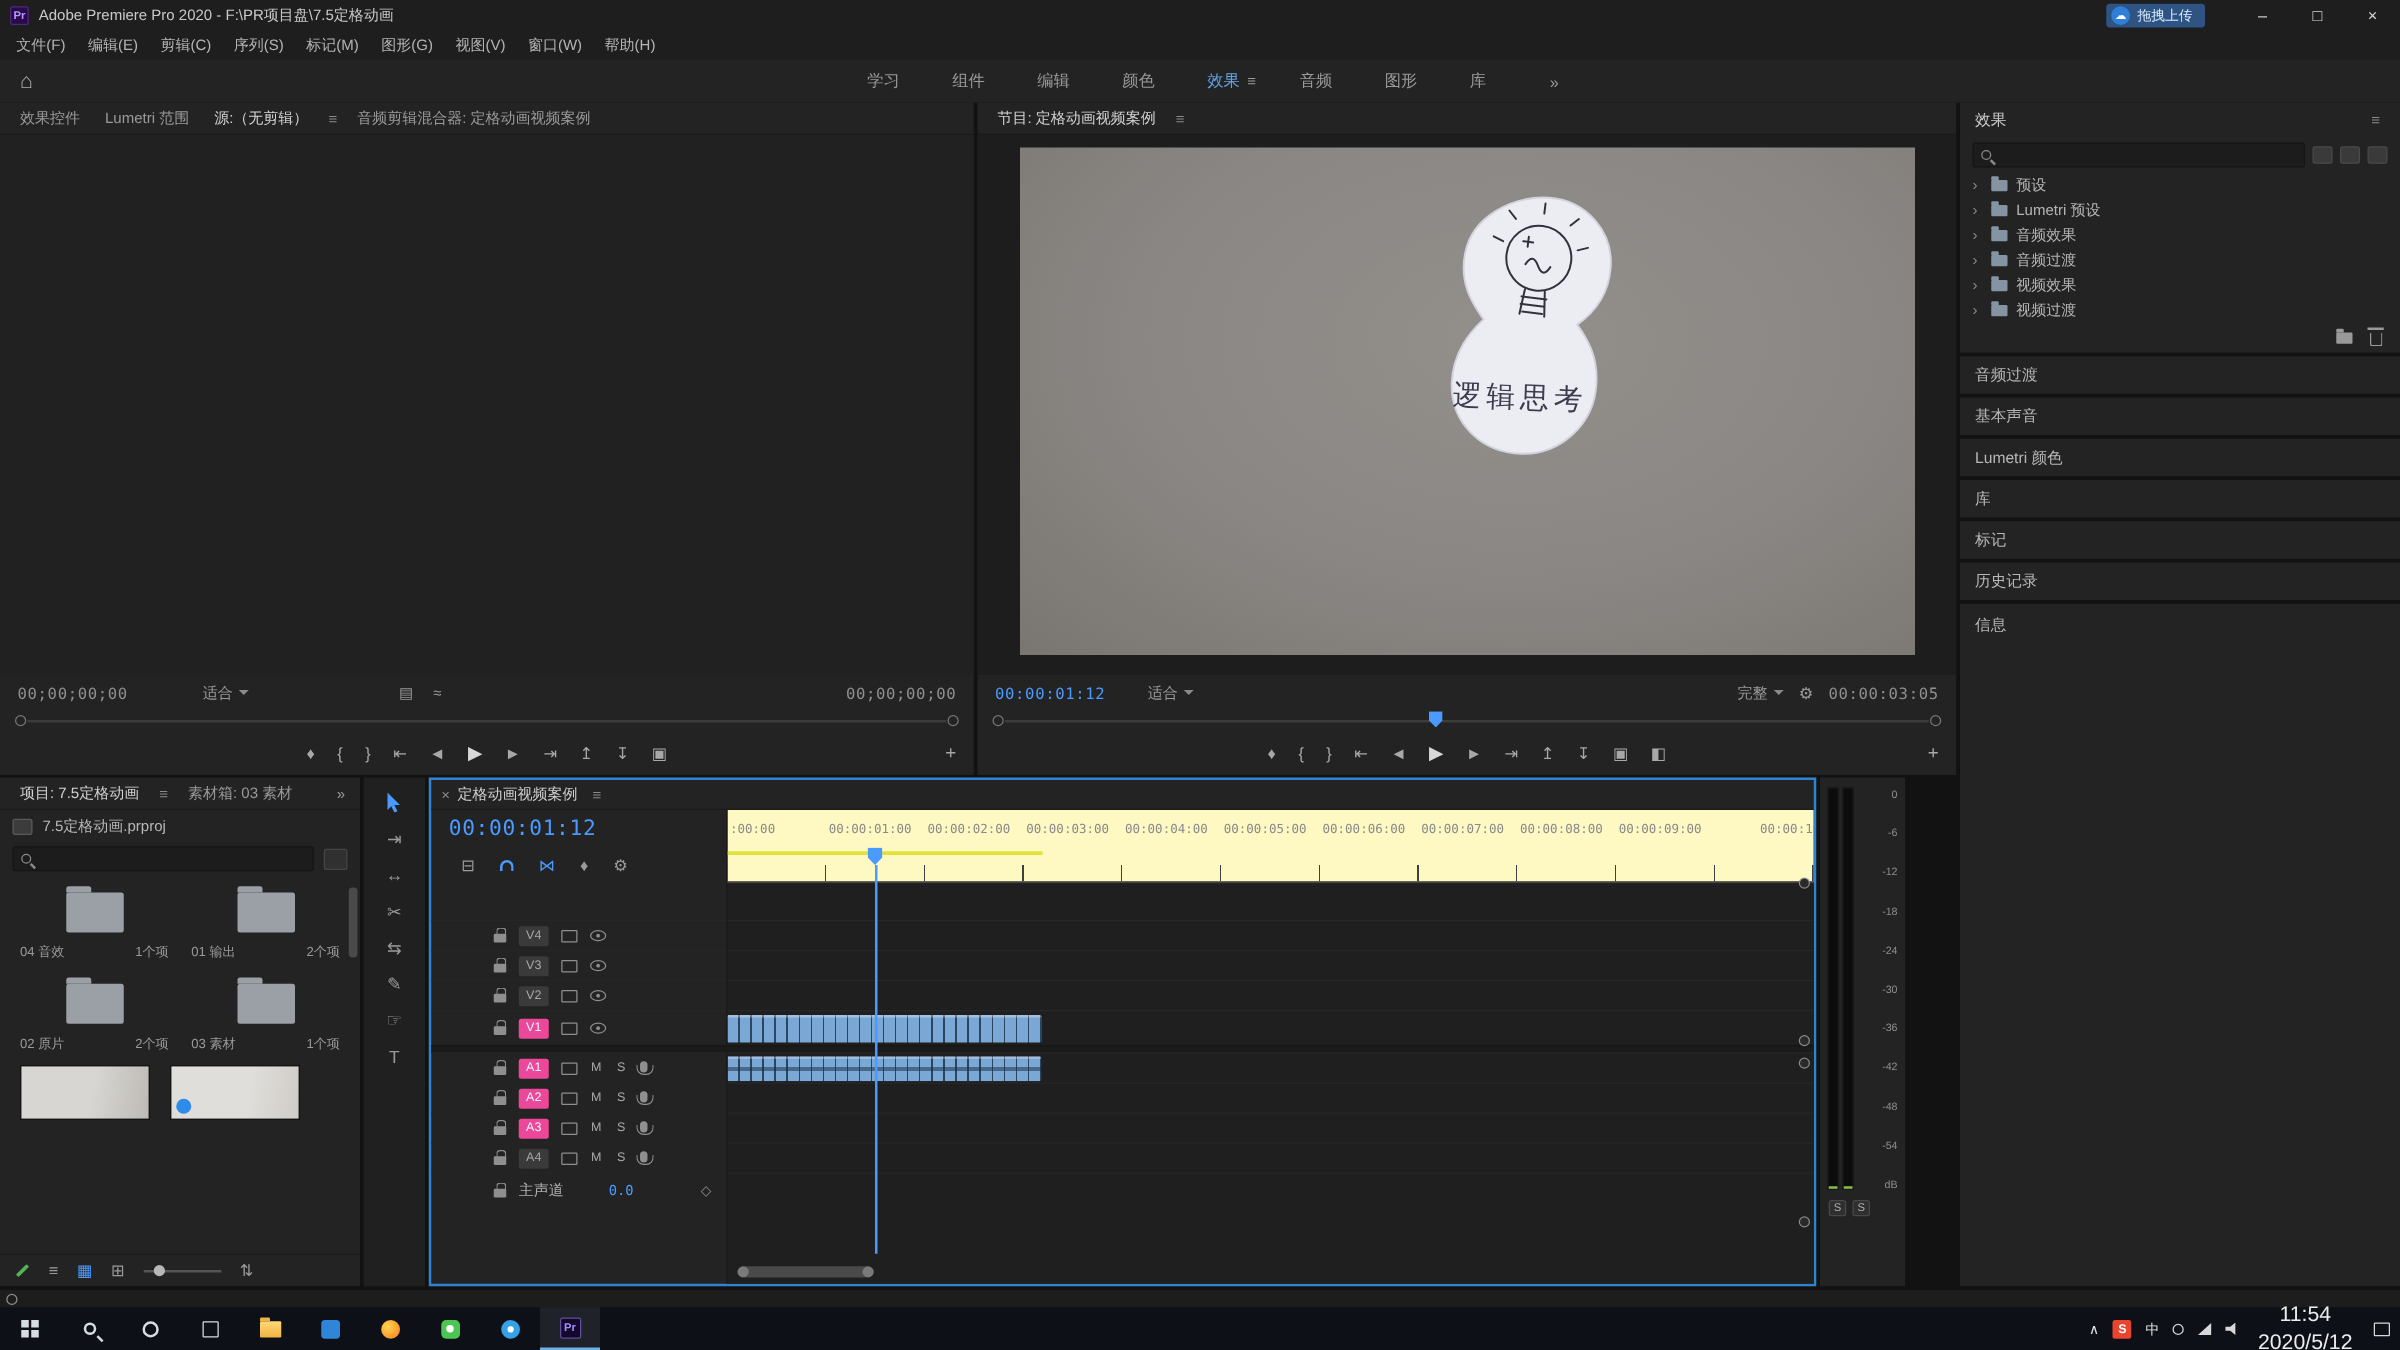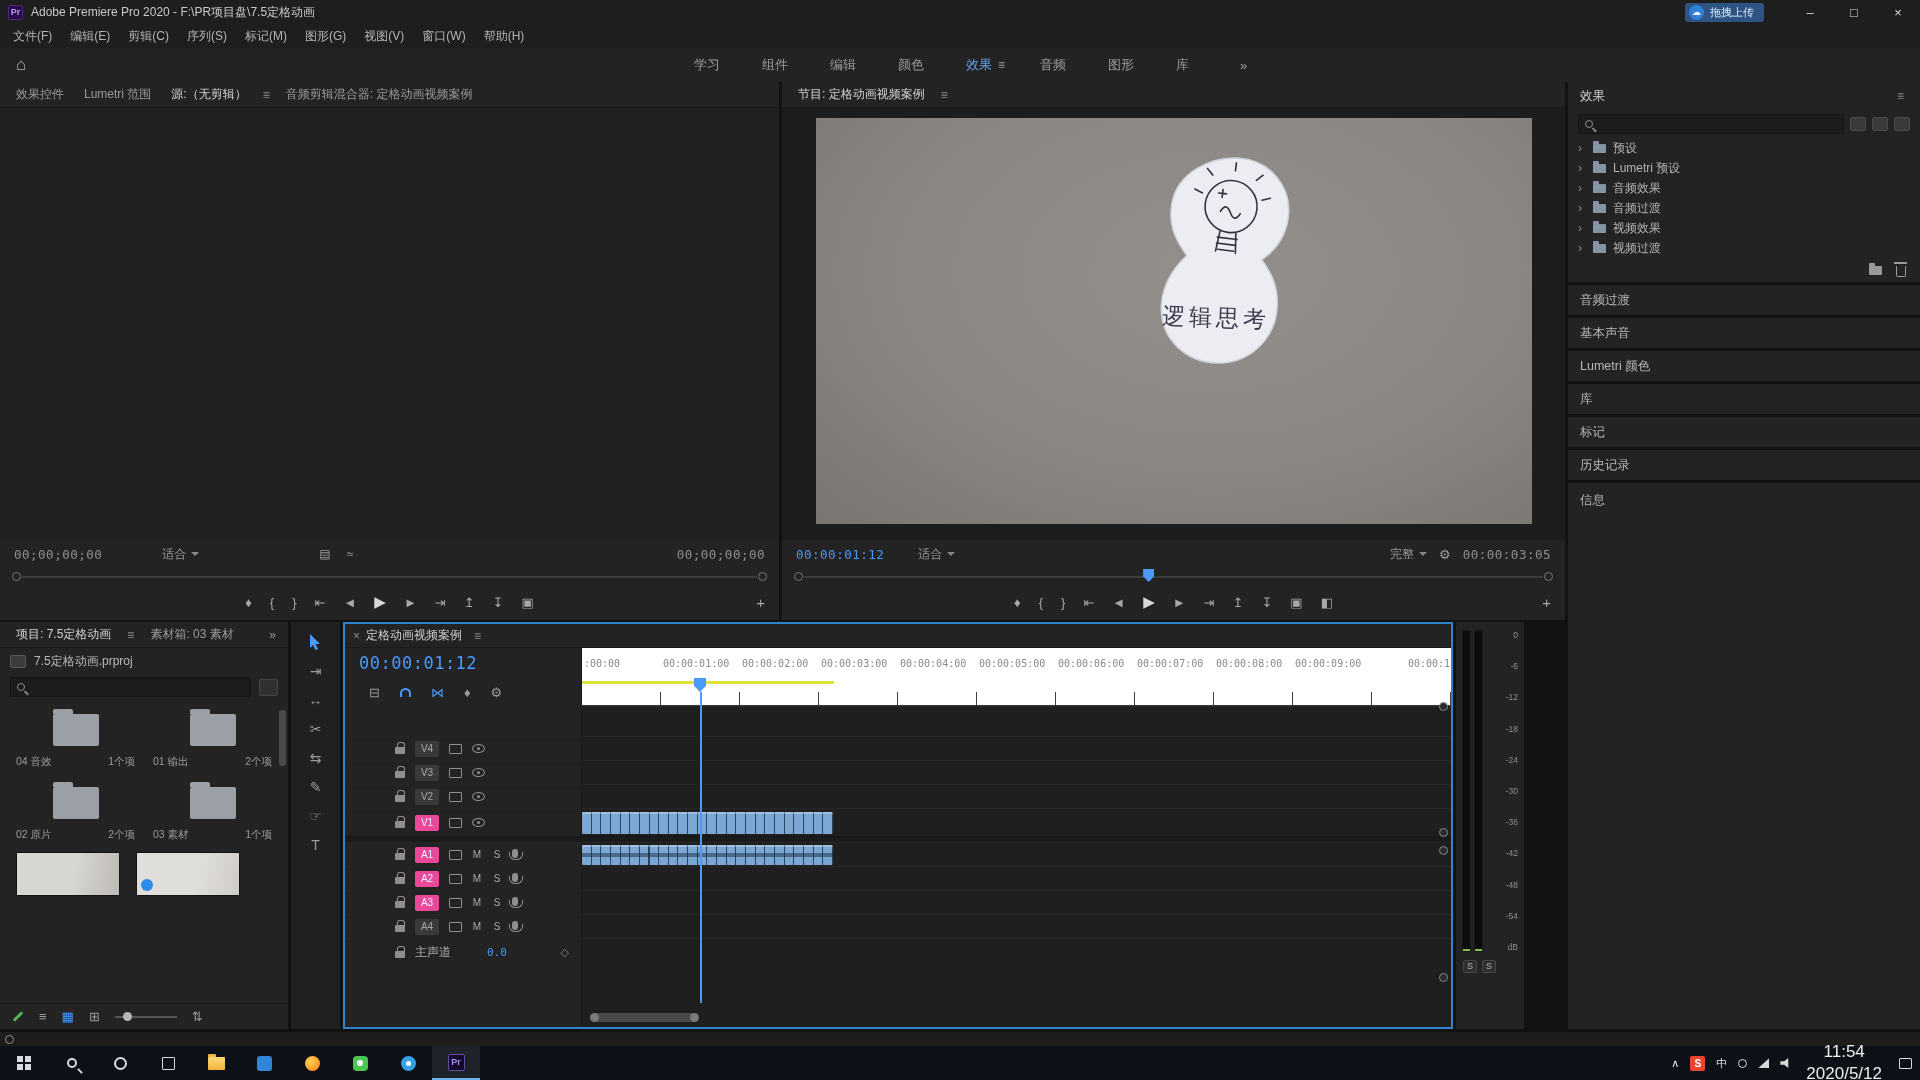--- a/index.html
+++ b/index.html
@@ -155,21 +155,21 @@
   .ms{font-size:10px;color:#a8a8a8;width:10px;text-align:center}
   .mic{width:6px;height:9px;background:#8f8f8f;border-radius:3px;position:relative;flex:none;margin-top:-3px}
   .mic::after{content:"";position:absolute;left:-3.5px;top:3px;width:12px;height:7px;border:1.5px solid #8f8f8f;
               border-top:none;border-radius:0 0 6px 6px}
   .divider-row{height:6px;background:#1b1b1b;border-top:1px solid #161616}
   .master-lbl{color:#b0b0b0;font-size:12px}
   .master-val{color:#4a9aff;font-size:11px;margin-left:26px;font-family:"DejaVu Sans Mono",monospace}
   .master-ic{margin-left:auto;margin-right:12px;color:#8f8f8f;font-size:11px}
 
   .tl-lanes{flex:1;position:relative;background:#1f1f1f;overflow:hidden}
-  .ruler{height:58px;position:relative;border-bottom:1px solid #343434;background:#ffffff}
+  .ruler{height:58px;position:relative;border-bottom:1px solid #343434;background:#fef9c3}
   .ruler-label{position:absolute;top:10px;font-size:10px;color:#8a8a8a;font-family:"DejaVu Sans Mono",monospace;
                white-space:nowrap;transform:translateX(2px)}
   .workbar{position:absolute;left:0;top:33px;width:252px;height:3px;background:#e2e33a}
   .ruler-ticks{position:absolute;left:0;right:0;bottom:0;height:13px;
                background:repeating-linear-gradient(90deg,transparent 0 78px,#3f3f3f 78px 79px)}
   .lane{border-top:1px solid #272727;position:relative}
   .clip-strip{position:absolute;left:0;top:3px;height:22px;width:251px;border-radius:1px;
       background:repeating-linear-gradient(90deg,#7aa7d4 0px,#7aa7d4 8.6px,#2b4661 8.6px,#2b4661 9.65px);
       box-shadow:inset 0 2px 0 rgba(255,255,255,.3)}
   .clip-strip.audio{top:2px;height:20px;

